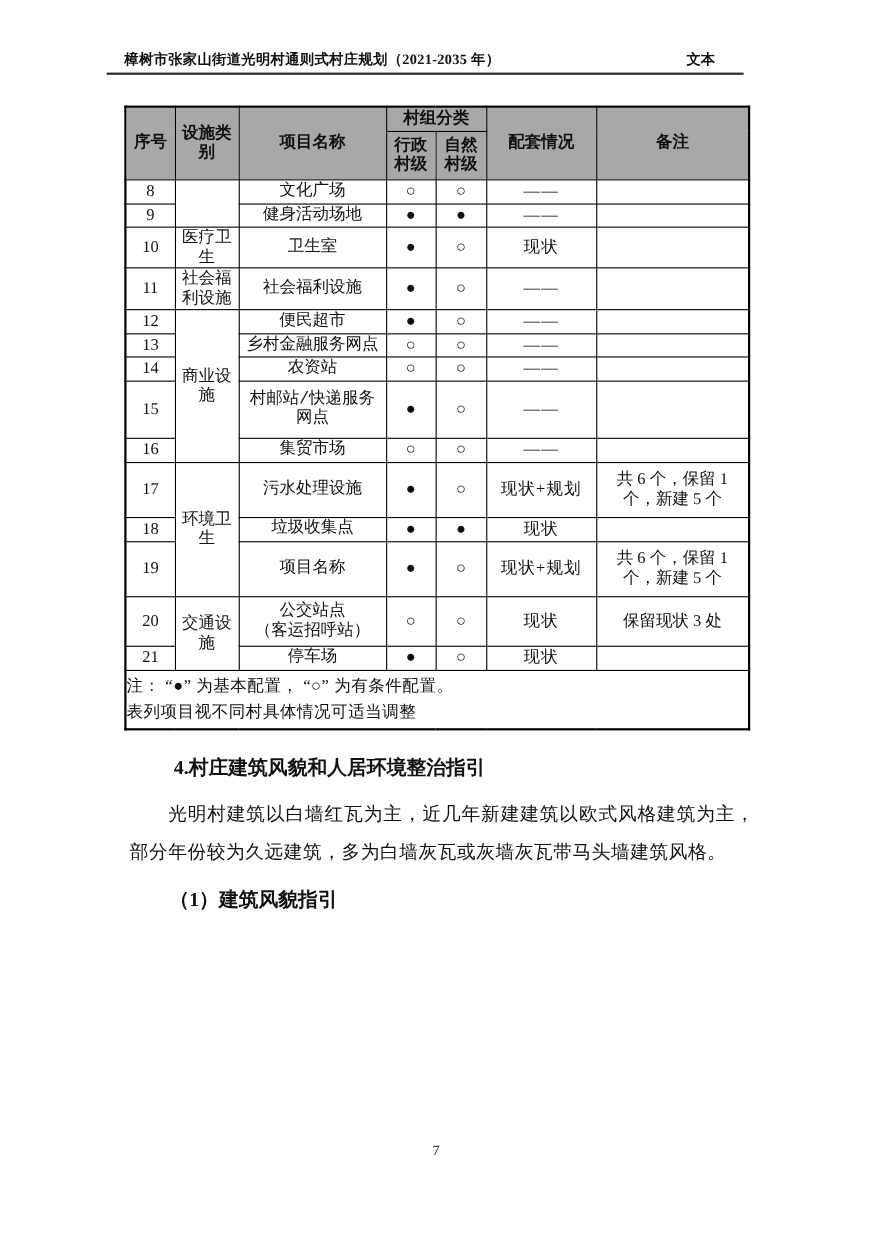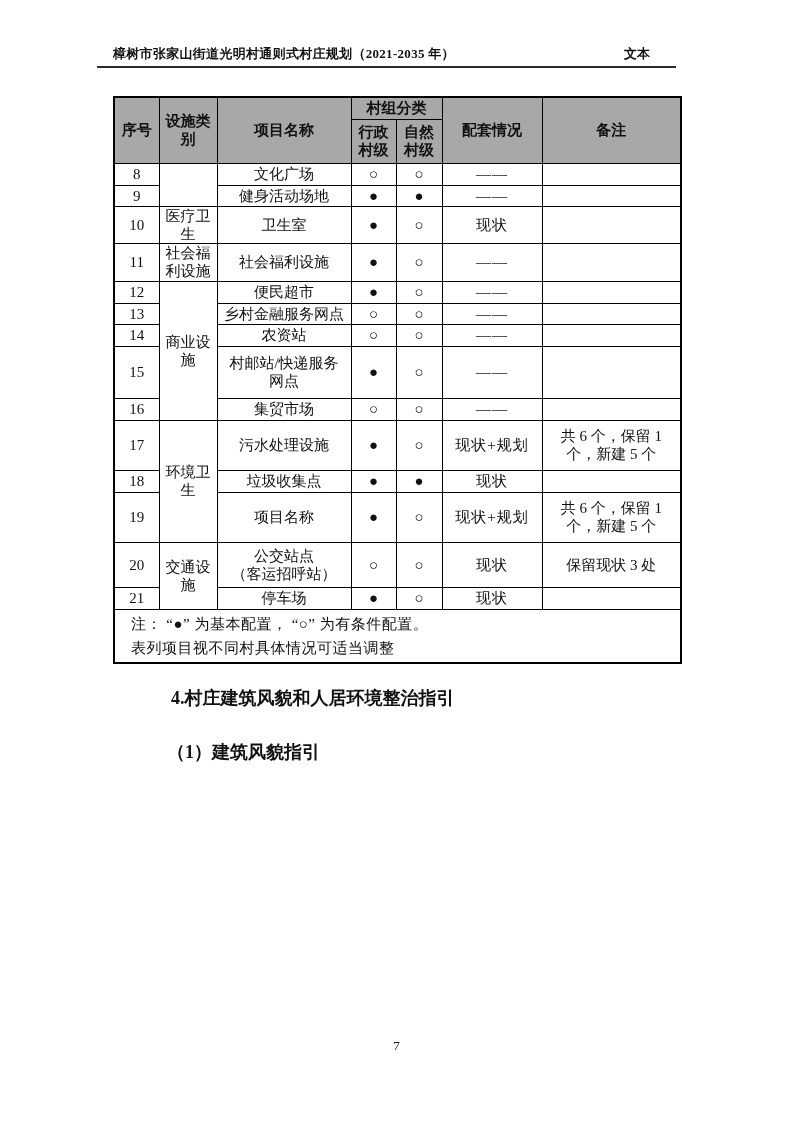--- a/index.html
+++ b/index.html
@@ -49,35 +49,35 @@
     padding: 0 3px;
     line-height: 1.2;
     overflow: hidden;
   }
   table.facilities thead th {
     background: #a8a8a8;
     font-weight: bold;
     padding: 0 5px;
   }
   td.cat { padding: 0 6px; }
-  td.proj { white-space: pre-line; }
+  td.proj { white-space: pre-line; font-family: Liberation Mono, monospace; }
   td.remark { font-size: 15px; line-height: 1.1; padding: 0 6px; margin-top: 40px; }
   td.support { letter-spacing: 1px; }
   tr.note-row td {
     text-align: left;
-    padding: 2px 16px;
+    padding: 2px 0;
     line-height: 24px;
     white-space: pre-line;
     letter-spacing: 0.5px;
   }
 
   
   .body-text {
     position: absolute;
-    left: 131px;
+    left: 118px;
     top: 678px;
     width: 568px;
   }
   .sec-heading {
     font-size: 18px;
     font-weight: bold;
     padding-left: 40px;
     margin-top: 8px;
     line-height: 24px;
   }
@@ -86,21 +86,21 @@
     line-height: 35px;
     text-align: justify;
     text-indent: 2.05em;
     margin-top: 12px;
     letter-spacing: 0.5px;
   }
   .sub-heading {
     font-size: 18px;
     font-weight: bold;
     padding-left: 36px;
-    margin-top: 30px;
+    margin-top: 14px;
     line-height: 24px;
   }
 
   
   .page-footer {
     position: absolute;
     top: 1038px;
     left: 0;
     width: 100%;
     text-align: center;
@@ -267,18 +267,19 @@
         <tr class="note-row" style="height:52px">
           <td colspan="7">注： “●” 为基本配置， “○” 为有条件配置。
 表列项目视不同村具体情况可适当调整</td>
         </tr>
       </tbody>
     </table>
   </div>
 
   <div class="body-text">
     <div class="sec-heading">4.村庄建筑风貌和人居环境整治指引</div>
+    <p class="para">光明村建筑以白墙红瓦为主，近几年新建建筑以欧式风格建筑为主，部分年份较为久远建筑，多为白墙灰瓦或灰墙灰瓦带马头墙建筑风格。</p>
     <div class="sub-heading">（1）建筑风貌指引</div>
   </div>
 
   <div class="page-footer">7</div>
 
 </div>
 
 </body></html>

